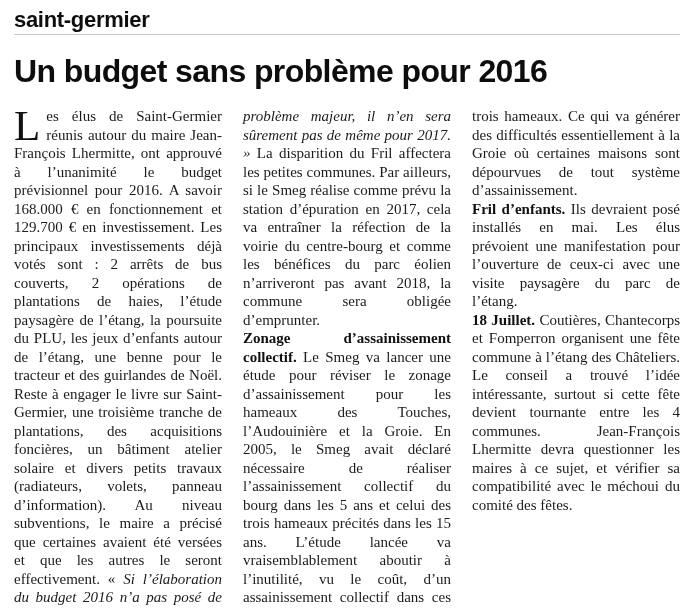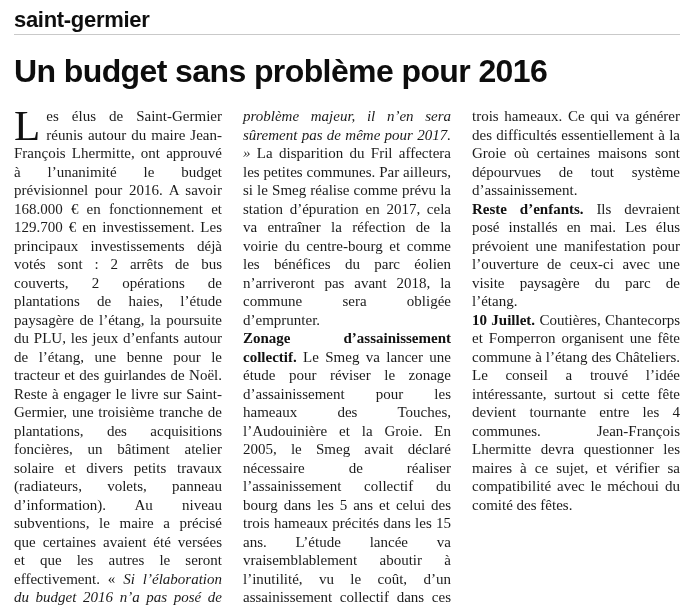--- a/index.html
+++ b/index.html
@@ -84,18 +84,18 @@
   <hr class="kicker-rule">
 
   <h1 class="headline">Un budget sans problème pour 2016</h1>
 
   <div class="article-body">
 
     <p><span class="dropcap">L</span><span>es élus de Saint-Germier réunis autour du maire Jean-François Lhermitte, ont approuvé à l’unanimité le budget prévisionnel pour 2016. A savoir 168.000 € en fonctionnement et 129.700 € en investissement. Les principaux investissements déjà votés sont : 2 arrêts de bus couverts, 2 opérations de plantations de haies, l’étude paysagère de l’étang, la poursuite du PLU, les jeux d’enfants autour de l’étang, une benne pour le tracteur et des guirlandes de Noël. Reste à engager le livre sur Saint-Germier, une troisième tranche de plantations, des acquisitions foncières, un bâtiment atelier solaire et divers petits travaux (radiateurs, volets, panneau d’information). Au niveau subventions, le maire a précisé que certaines avaient été versées et que les autres le seront effectivement. « </span><span class="it">Si l’élaboration du budget 2016 n’a pas posé de problème majeur, il n’en sera sûrement pas de même pour 2017. »</span><span> La disparition du Fril affectera les petites communes. Par ailleurs, si le Smeg réalise comme prévu la station d’épuration en 2017, cela va entraîner la réfection de la voirie du centre-bourg et comme les bénéfices du parc éolien n’arriveront pas avant 2018, la commune sera obligée d’emprunter.</span></p>
 
     <p><span class="subhead">Zonage d’assainissement collectif.</span><span> Le Smeg va lancer une étude pour réviser le zonage d’assainissement pour les hameaux des Touches, l’Audouinière et la Groie. En 2005, le Smeg avait déclaré nécessaire de réaliser l’assainissement collectif du bourg dans les 5 ans et celui des trois hameaux précités dans les 15 ans. L’étude lancée va vraisemblablement aboutir à l’inutilité, vu le coût, d’un assainissement collectif dans ces trois hameaux. Ce qui va générer des difficultés essentiellement à la Groie où certaines maisons sont dépourvues de tout système d’assainissement.</span></p>
 
-    <p><span class="subhead">Reste d’enfants.</span><span> Ils devraient posé installés en mai. Les élus prévoient une manifestation pour l’ouverture de ceux-ci avec une visite paysagère du parc de l’étang.</span></p>
+    <p><span class="subhead">Fril d’enfants.</span><span> Ils devraient posé installés en mai. Les élus prévoient une manifestation pour l’ouverture de ceux-ci avec une visite paysagère du parc de l’étang.</span></p>
 
-    <p><span class="subhead">10 Juillet.</span><span> Coutières, Chantecorps et Fomperron organisent une fête commune à l’étang des Châteliers. Le conseil a trouvé l’idée intéressante, surtout si cette fête devient tournante entre les 4 communes. Jean-François Lhermitte devra questionner les maires à ce sujet, et vérifier sa compatibilité avec le méchoui du comité des fêtes.</span></p>
+    <p><span class="subhead">18 Juillet.</span><span> Coutières, Chantecorps et Fomperron organisent une fête commune à l’étang des Châteliers. Le conseil a trouvé l’idée intéressante, surtout si cette fête devient tournante entre les 4 communes. Jean-François Lhermitte devra questionner les maires à ce sujet, et vérifier sa compatibilité avec le méchoui du comité des fêtes.</span></p>
 
   </div>
 </div>
 
 </body></html>

